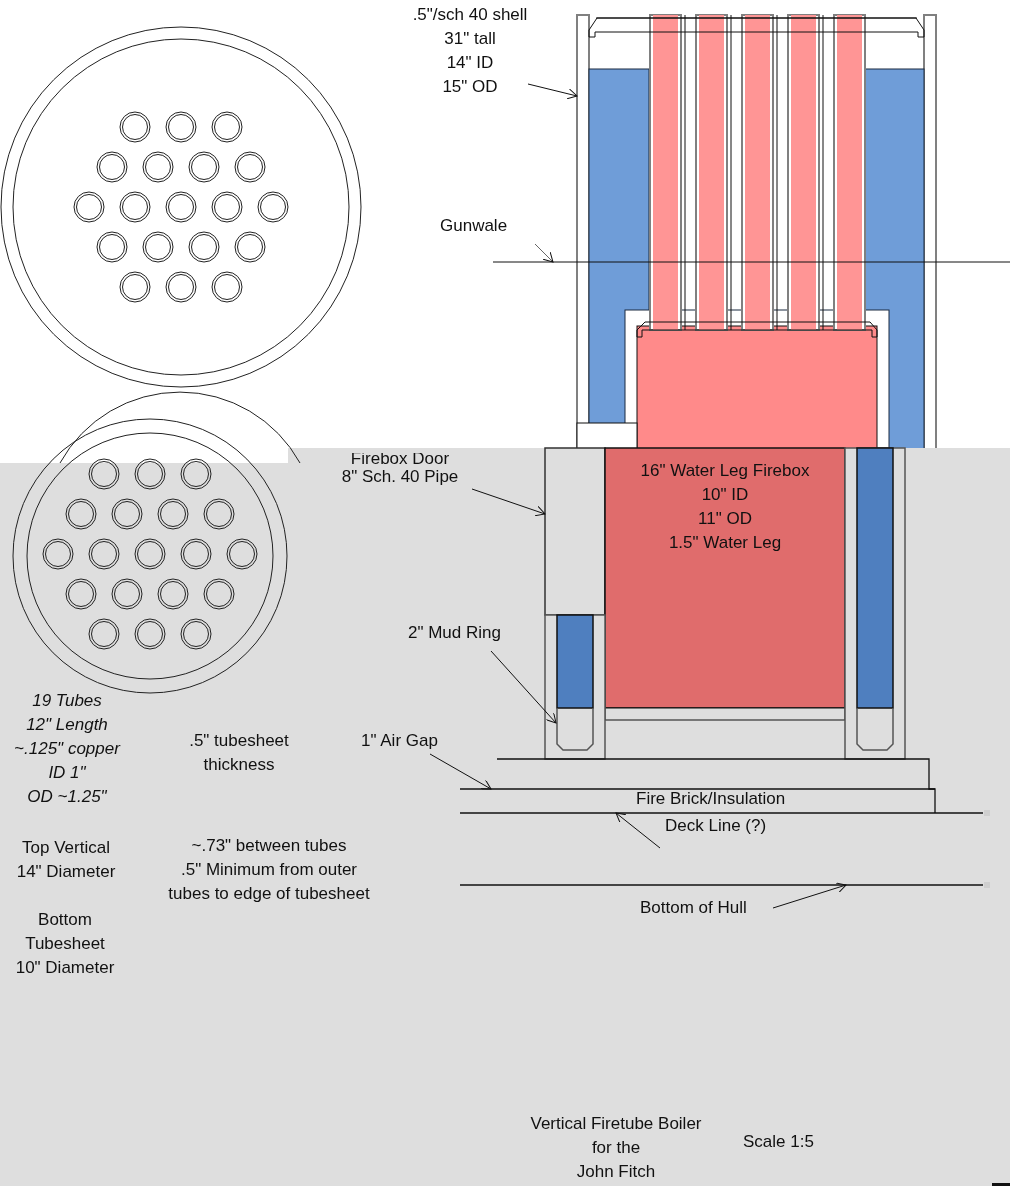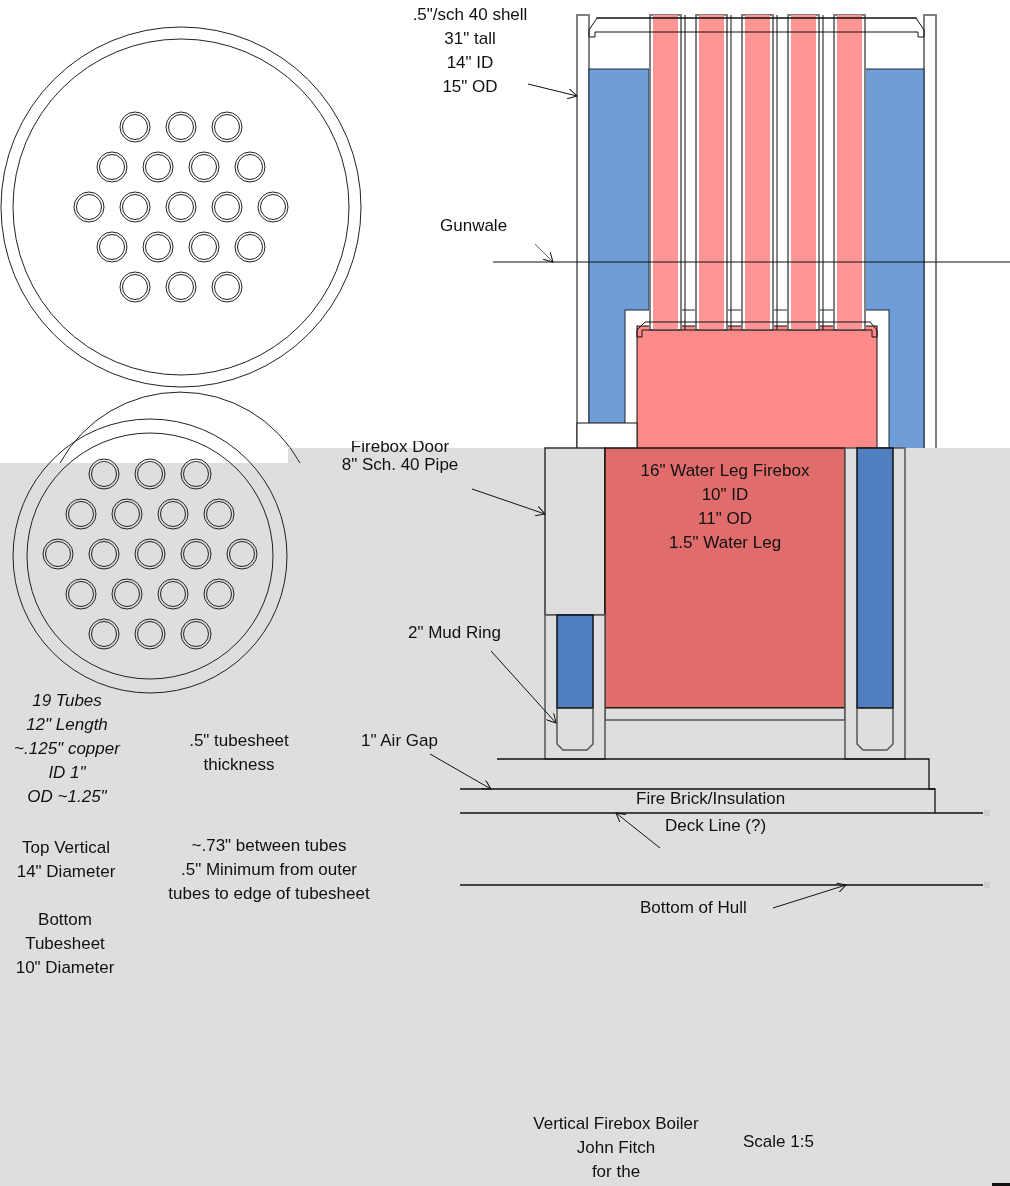--- a/index.html
+++ b/index.html
@@ -203,21 +203,21 @@
   <div>31" tall</div>
   <div>14" ID</div>
   <div>15" OD</div>
 </div>
 
 <div class="lbl" style="left:440px; top:214px;">
   <div>Gunwale</div>
 </div>
 
 <div class="lbl" style="left:320px; top:441px; width:160px;">
-  <div style="height:12px; overflow:hidden; line-height:12px; margin-top:0;">Firebox Door</div>
+  <div style="height:12px; overflow:hidden; line-height:12px; margin-top:12px;">Firebox Door</div>
   <div>8" Sch. 40 Pipe</div>
 </div>
 
 <div class="lbl" style="left:605px; top:459px; width:240px;">
   <div>16" Water Leg Firebox</div>
   <div>10" ID</div>
   <div>11" OD</div>
   <div>1.5" Water Leg</div>
 </div>
 
@@ -265,20 +265,20 @@
   <div>tubes to edge of tubesheet</div>
 </div>
 
 <div class="lbl" style="left:0px; top:908px; width:130px;">
   <div>Bottom</div>
   <div>Tubesheet</div>
   <div>10" Diameter</div>
 </div>
 
 <div class="lbl" style="left:510px; top:1112px; width:212px;">
-  <div>Vertical Firebox Boiler</div>
+  <div>Vertical Firetube Boiler</div>
+  <div>for the</div>
   <div>John Fitch</div>
-  <div>for the</div>
 </div>
 
 <div class="lbl" style="left:743px; top:1130px;">
   <div>Scale 1:5</div>
 </div>
 
 </body></html>

